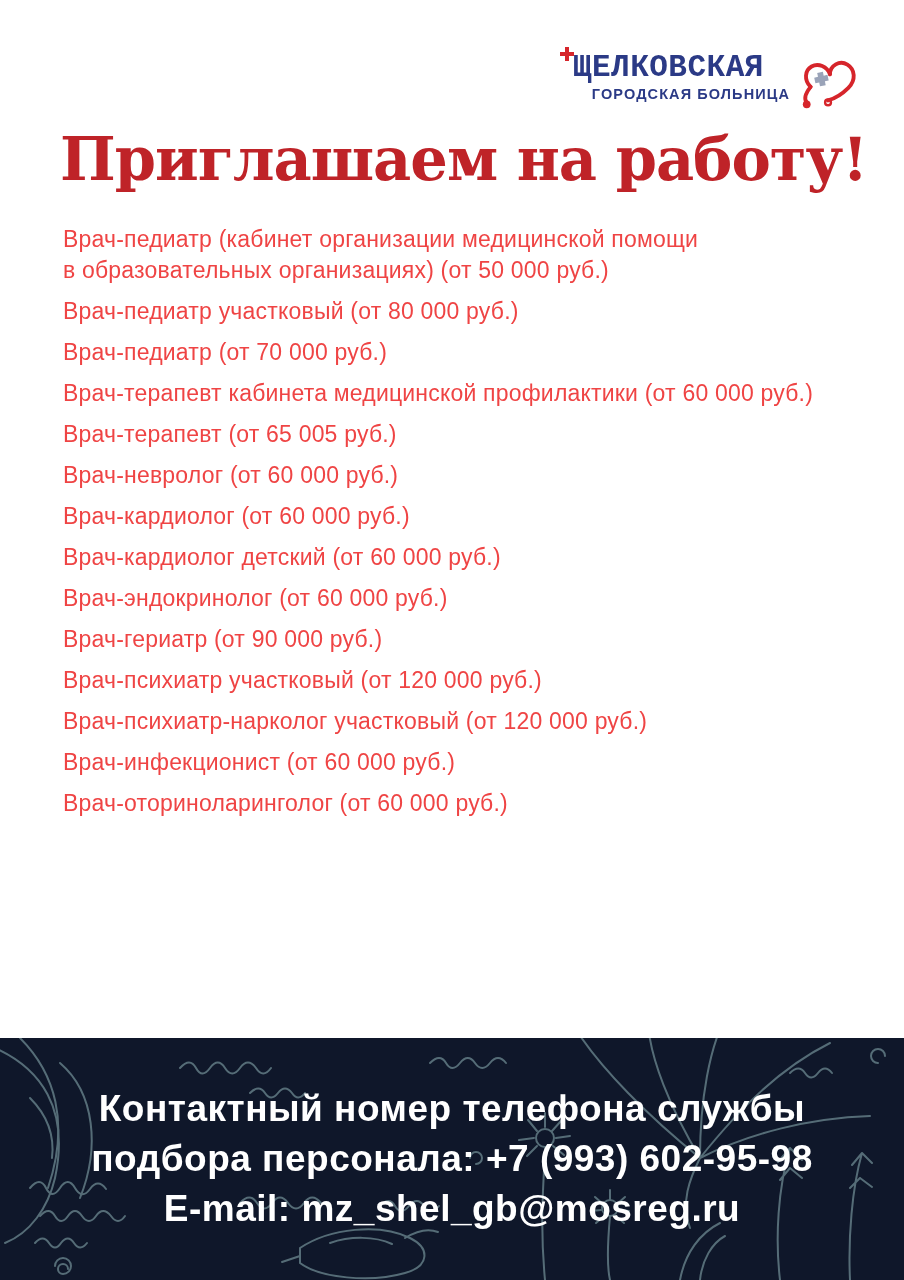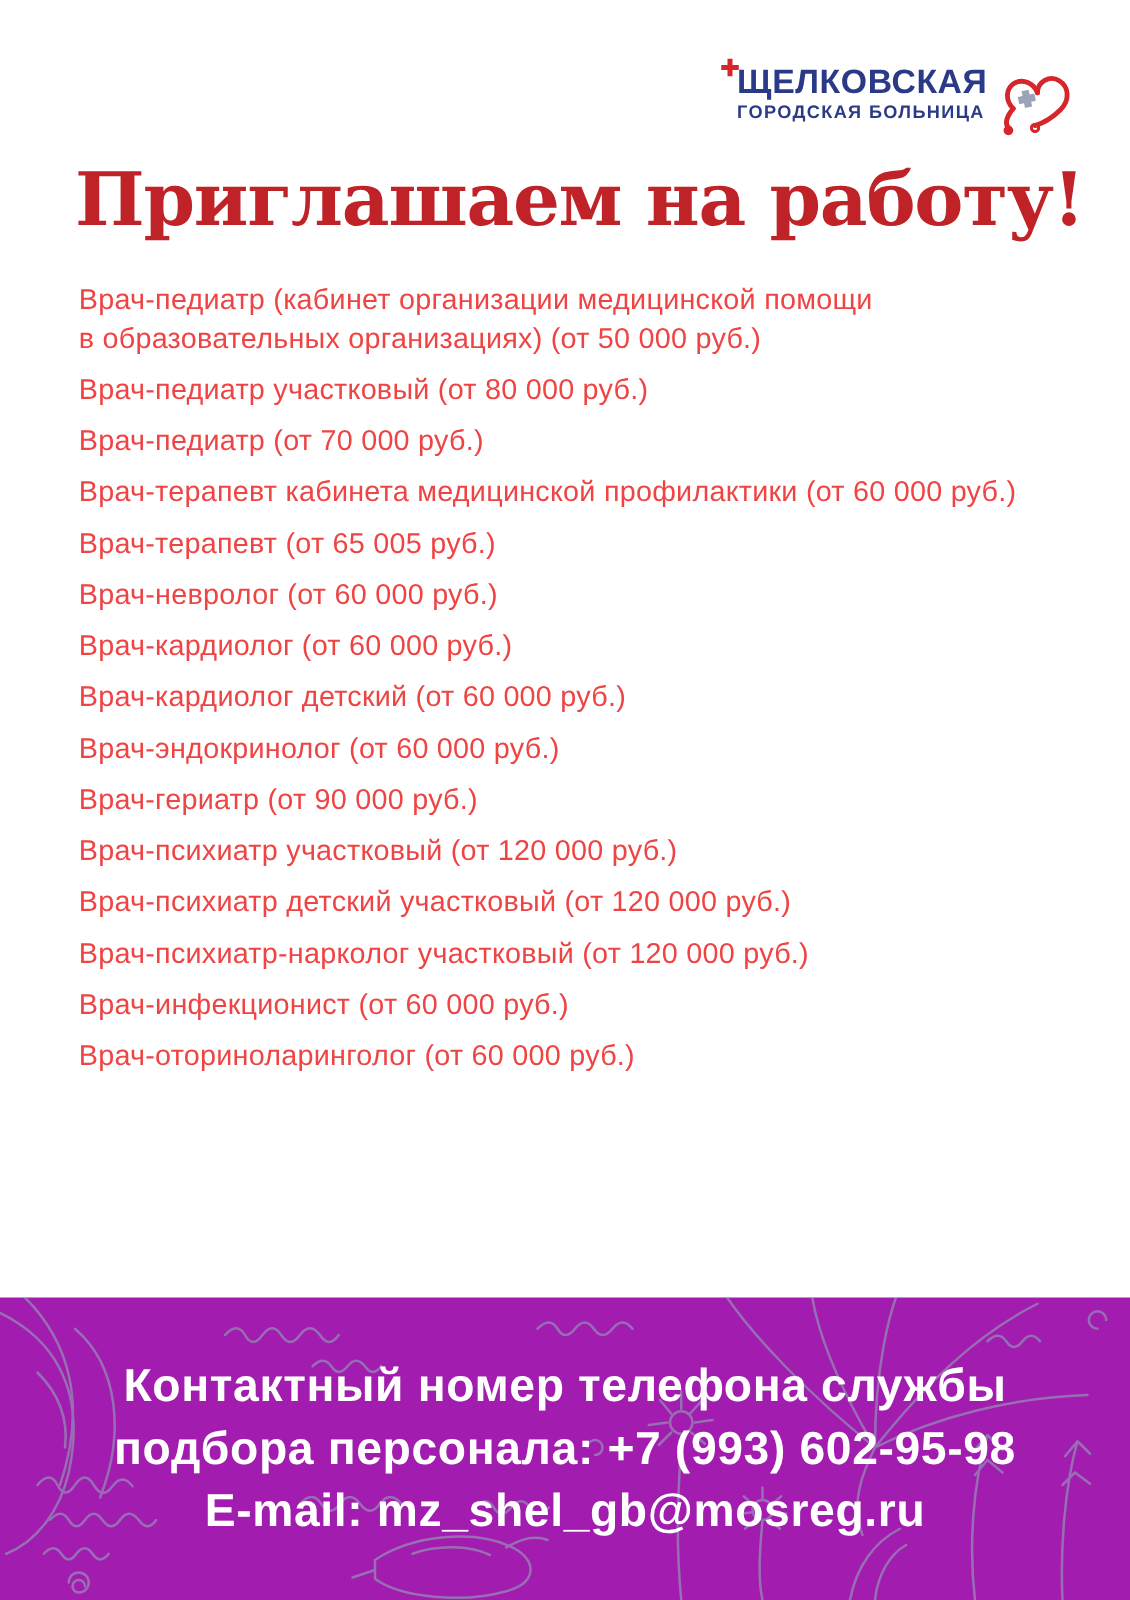--- a/index.html
+++ b/index.html
@@ -14,24 +14,24 @@
   }
 
   
   .logo-row{
     display:flex;justify-content:flex-end;align-items:flex-start;
     padding:52px 44px 0 0;
   }
   .logo-text{text-align:left;position:relative;padding-left:16px;}
   .logo-cross{position:absolute;left:2px;top:-6px;width:16px;height:16px;}
   .logo-line1{
-    font-size:27px;font-weight:bold;color:#2b3a86;letter-spacing:.5px;line-height:1;
+    font-size:31px;font-weight:bold;color:#2b3a86;letter-spacing:.5px;line-height:1;font-family:Liberation Mono, monospace;
   }
   .logo-line2{
-    font-size:14.5px;font-weight:bold;color:#2b3a86;letter-spacing:1.1px;margin-top:4px;line-height:1;
+    font-size:14.5px;font-weight:bold;color:#2b3a86;letter-spacing:1.1px;margin-top:4px;line-height:1;margin-left:19px;
   }
   .logo-heart{width:62px;height:58px;margin-left:8px;margin-top:2px;}
 
   
   .title{
     margin:16px 40px 5px 60px;
     font-family:"DejaVu Serif","Liberation Serif",serif;
     font-weight:bold;
     font-size:59px;
     letter-spacing:-1px;
@@ -51,21 +51,21 @@
     margin-bottom:10px;
     white-space:pre-line;
     letter-spacing:.2px;
   }
 
   
   .footer{
     margin-top:auto;
     position:relative;
     height:242px;
-    background:#a21caf;
+    background:#0f172a;
   }
   .sketch{position:absolute;inset:0;width:904px;height:242px;}
   .footer-text{
     position:relative;
     z-index:2;
     padding-top:46px;
     text-align:center;
     color:#ffffff;
     font-weight:bold;
     font-size:37px;
@@ -108,21 +108,20 @@
     <div class="vacancy">Врач-педиатр участковый (от 80 000 руб.)</div>
     <div class="vacancy">Врач-педиатр (от 70 000 руб.)</div>
     <div class="vacancy">Врач-терапевт кабинета медицинской профилактики (от 60 000 руб.)</div>
     <div class="vacancy">Врач-терапевт (от 65 005 руб.)</div>
     <div class="vacancy">Врач-невролог (от 60 000 руб.)</div>
     <div class="vacancy">Врач-кардиолог (от 60 000 руб.)</div>
     <div class="vacancy">Врач-кардиолог детский (от 60 000 руб.)</div>
     <div class="vacancy">Врач-эндокринолог (от 60 000 руб.)</div>
     <div class="vacancy">Врач-гериатр (от 90 000 руб.)</div>
     <div class="vacancy">Врач-психиатр участковый (от 120 000 руб.)</div>
-    <div class="vacancy">Врач-психиатр детский участковый (от 120 000 руб.)</div>
     <div class="vacancy">Врач-психиатр-нарколог участковый (от 120 000 руб.)</div>
     <div class="vacancy">Врач-инфекционист (от 60 000 руб.)</div>
     <div class="vacancy">Врач-оториноларинголог (от 60 000 руб.)</div>
   </div>
 
   <div class="footer">
     <svg class="sketch" viewBox="0 0 904 242">
       <g fill="none" stroke="#8fb3b6" stroke-width="2" opacity="0.55" stroke-linecap="round">
 
         <path d="M-5 10 C40 30 70 70 55 140 C48 170 30 195 5 205"></path>

